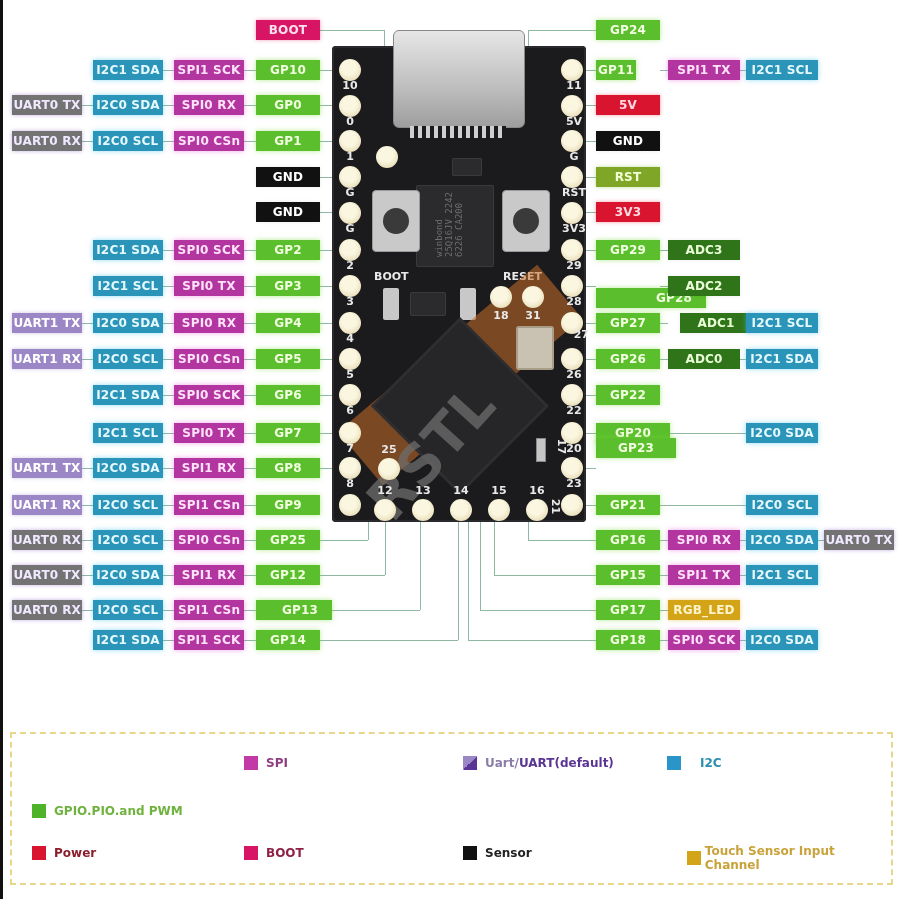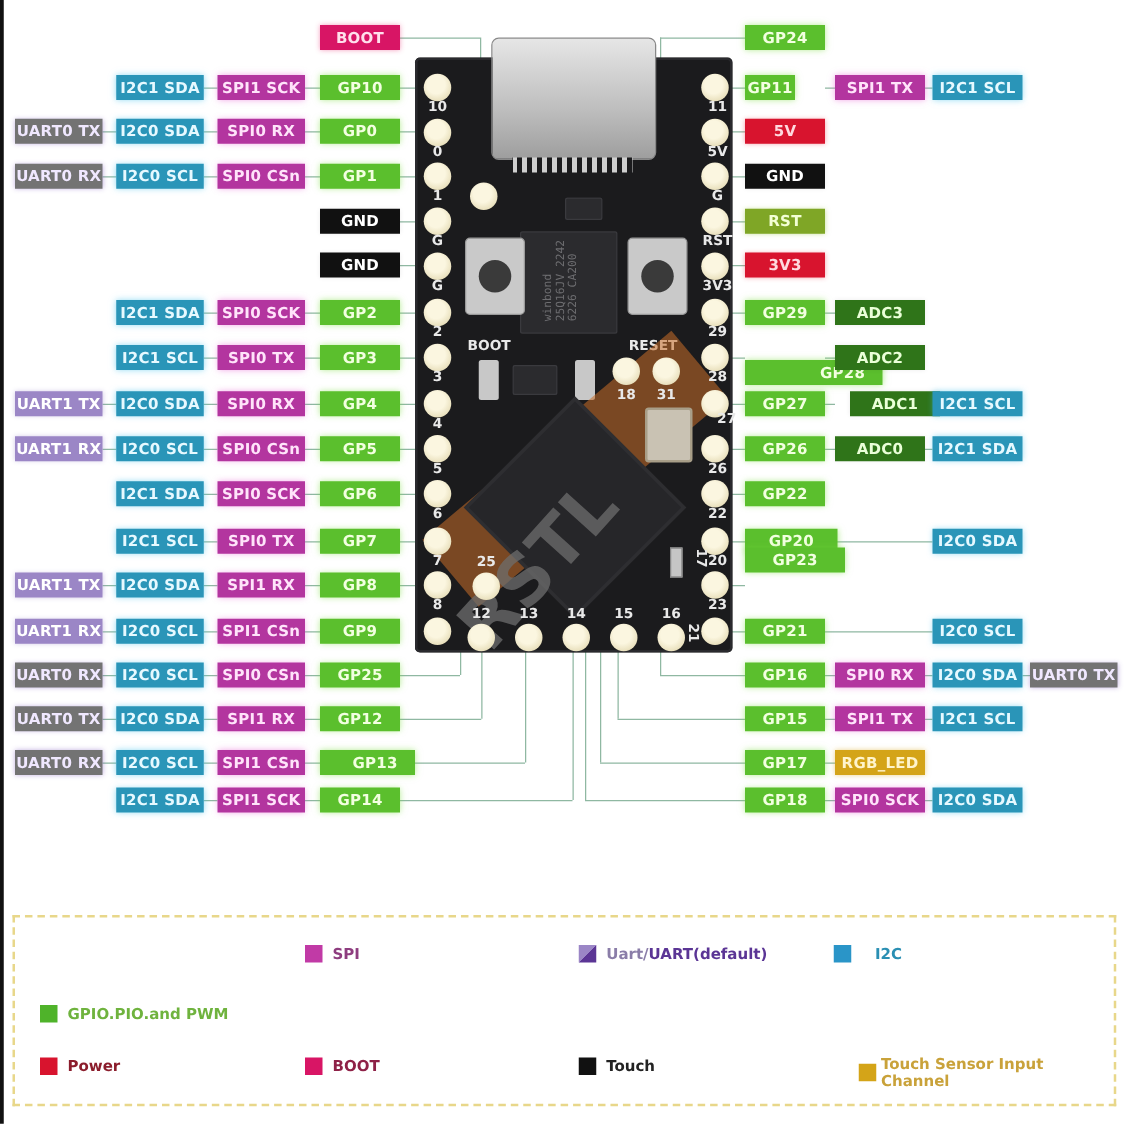--- a/index.html
+++ b/index.html
@@ -401,19 +401,19 @@
   <div class="leg-item" style="left:20px;top:112px;color:#8b1d2c;">
     <span class="leg-sw" style="background:#d8142e;"></span>
     <span>Power</span>
   </div>
   <div class="leg-item" style="left:232px;top:112px;color:#8e2147;">
     <span class="leg-sw" style="background:#d81565;"></span>
     <span>BOOT</span>
   </div>
   <div class="leg-item" style="left:451px;top:112px;color:#222;">
     <span class="leg-sw" style="background:#111;"></span>
-    <span>Touch</span>
+    <span>Sensor</span>
   </div>
   <div class="leg-item" style="left:655px;top:110px;color:#c9a23a;gap:4px;margin-left:20px;">
     <span class="leg-sw" style="background:#d4a418;"></span>
     <span>Touch Sensor Input Channel</span>
   </div>
 </div>
 
 </body></html>

